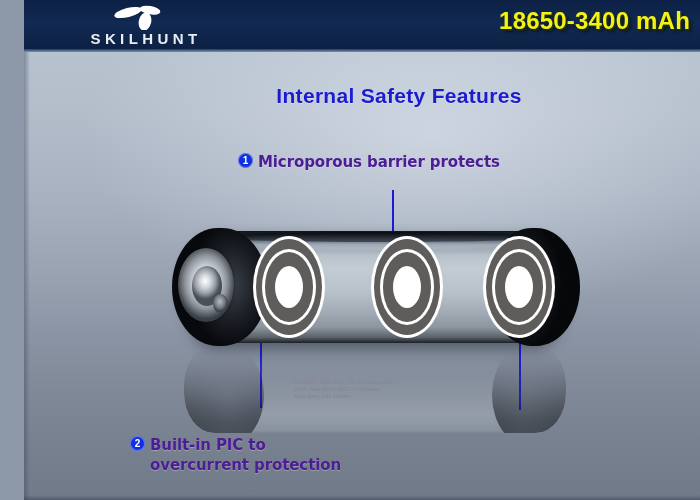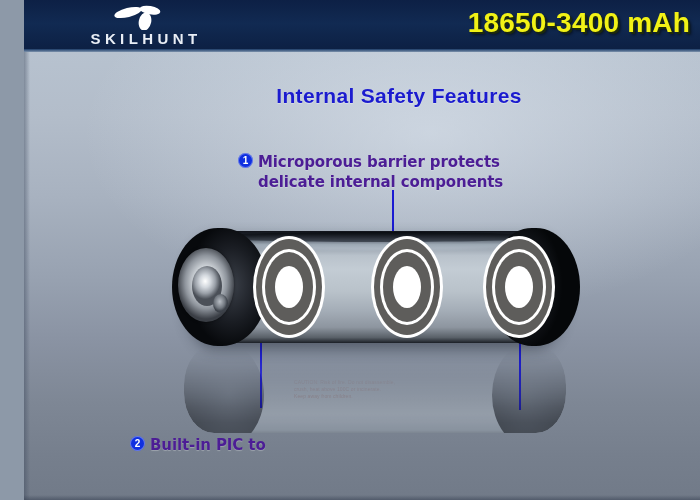--- a/index.html
+++ b/index.html
@@ -24,21 +24,21 @@
   .logo-mark{position:absolute;left:26px;top:0px;width:56px;height:26px;}
   .logo-word{
     position:absolute;left:0px;top:26px;width:120px;
     color:#e9eef5;font-size:15px;font-weight:bold;
     letter-spacing:4.4px;font-family:"Liberation Sans",sans-serif;
     text-align:center;
   }
   .header-title{
     position:absolute;right:34px;top:7px;
     font-family:"Liberation Sans",sans-serif;
-    font-size:28px;font-weight:bold;color:#f2f216;
+    font-size:24px;font-weight:bold;color:#f2f216;
     letter-spacing:0.2px;
     text-shadow:2px 2px 0 #1d2a0c, 3px 3px 3px rgba(0,0,0,.55);
   }
 
   
   .body-bg{
     position:absolute;left:0;top:52px;width:700px;height:448px;
     background:
       radial-gradient(560px 300px at 58% 18%, rgba(226,234,243,.55) 0%, rgba(226,234,243,0) 62%),
       linear-gradient(180deg,
@@ -281,21 +281,21 @@
     <div class="refl-end-r"></div>
     <div class="refl-label">
       <div>CAUTION: Risk of fire. Do not disassemble,</div>
       <div>crush, heat above 100C or incinerate.</div>
       <div>Keep away from children.</div>
     </div>
     <div class="refl-sheen"></div>
   </div>
 
   <div class="callout" id="callout-1">
-    <span class="num">1</span><span class="txt"><span>Microporous barrier protects</span><br><span>delicate internal components</span></span>
+    <span class="num">1</span><span class="txt"><span>Microporous barrier protects</span><br></span>
   </div>
 
   <div class="callout" id="callout-2">
-    <span class="num">2</span><span class="txt"><span>Built-in PIC to</span><br></span>
+    <span class="num">2</span><span class="txt"><span>Built-in PIC to</span><br><span>overcurrent protection</span></span>
   </div>
 
 
 </div>
 
 </body></html>

